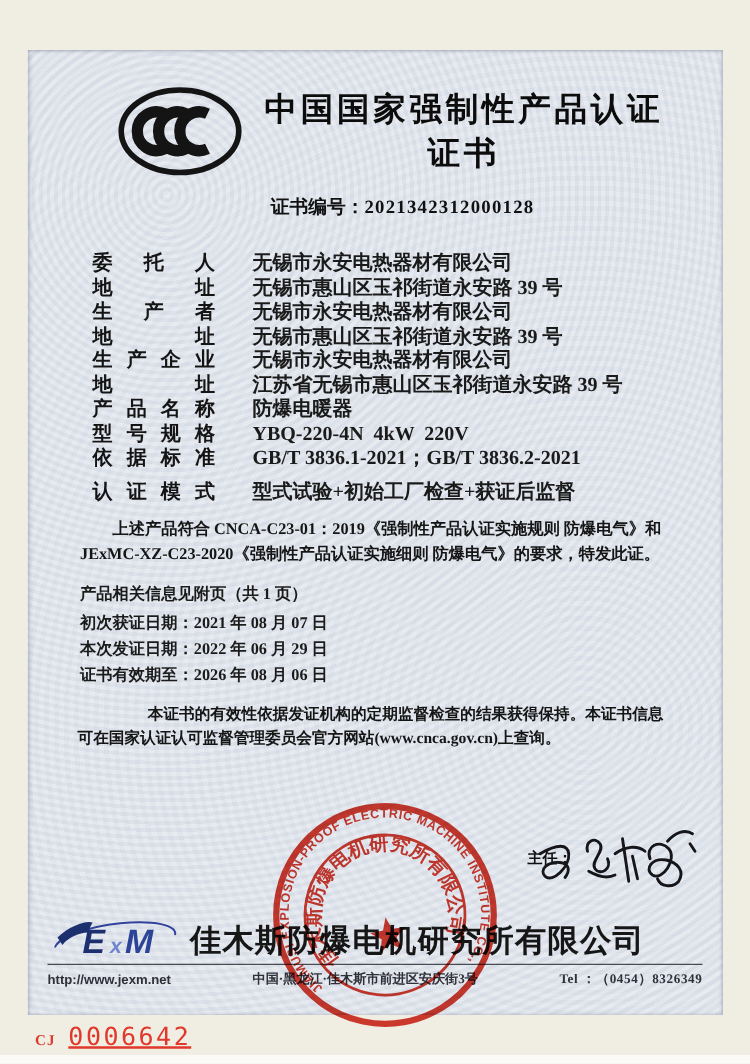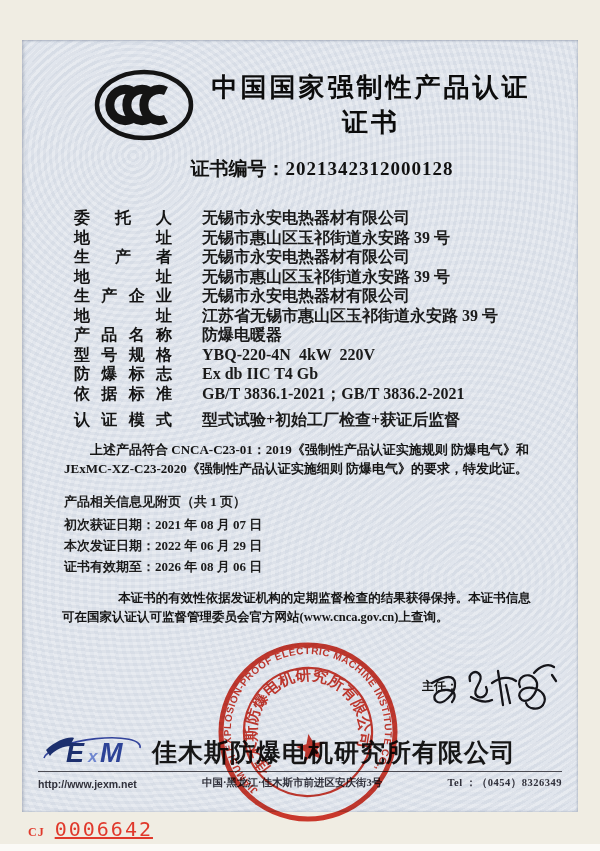--- a/index.html
+++ b/index.html
@@ -19,21 +19,21 @@
       repeating-radial-gradient(circle at 80% 70%, rgba(255,255,255,.12) 0 4px, rgba(185,195,210,.08) 4px 8px);
     box-shadow:inset 2px 0 3px rgba(120,130,150,.35), inset -1px 0 2px rgba(120,130,150,.25), inset 0 1px 2px rgba(120,130,150,.3);
     color:#1b1b1b;
   }
   .title-row{display:flex;align-items:center;padding:24px 36px 0 34px;margin-left:32px;}
   .ccc-logo{width:112px;height:82px;flex:0 0 auto;}
   .title{
     flex:1;text-align:center;font-size:26px;font-weight:bold;color:#0c0c0c;
     letter-spacing:3px;font-family:"Liberation Serif","DejaVu Serif",serif;
   }
-  .certno-row{text-align:center;margin-top:10px;font-size:19px;font-weight:bold;color:#111;margin-left:44px;}
+  .certno-row{text-align:center;margin-top:10px;font-size:15px;font-weight:bold;color:#111;margin-left:44px;}
   .certno-row .num{font-family:"Liberation Serif","DejaVu Serif",serif;letter-spacing:1px;}
   .fields{padding:26px 40px 0 52px;}
   .field-row{display:flex;line-height:19.5px;font-size:16px;font-weight:600;}
   .field-label{
     width:98px;flex:0 0 auto;text-align:justify;text-align-last:justify;
     -moz-text-align-last:justify;color:#141414;
   }
   .field-value{margin-left:30px;white-space:pre-wrap;color:#1a1a1a;}
   .mode-row{margin-top:7px;}
   .statement{
@@ -124,24 +124,20 @@
       <span class="field-label">地址</span>
       <span class="field-value">江苏省无锡市惠山区玉祁街道永安路 39 号</span>
     </div>
     <div class="field-row">
       <span class="field-label">产品名称</span>
       <span class="field-value">防爆电暖器</span>
     </div>
     <div class="field-row">
       <span class="field-label">型号规格</span>
       <span class="field-value">YBQ-220-4N  4kW  220V</span>
-    </div>
-    <div class="field-row">
-      <span class="field-label">防爆标志</span>
-      <span class="field-value">Ex db IIC T4 Gb</span>
     </div>
     <div class="field-row">
       <span class="field-label">依据标准</span>
       <span class="field-value">GB/T 3836.1-2021；GB/T 3836.2-2021</span>
     </div>
     <div class="field-row mode-row">
       <span class="field-label">认证模式</span>
       <span class="field-value">型式试验+初始工厂检查+获证后监督</span>
     </div>
   </div>

